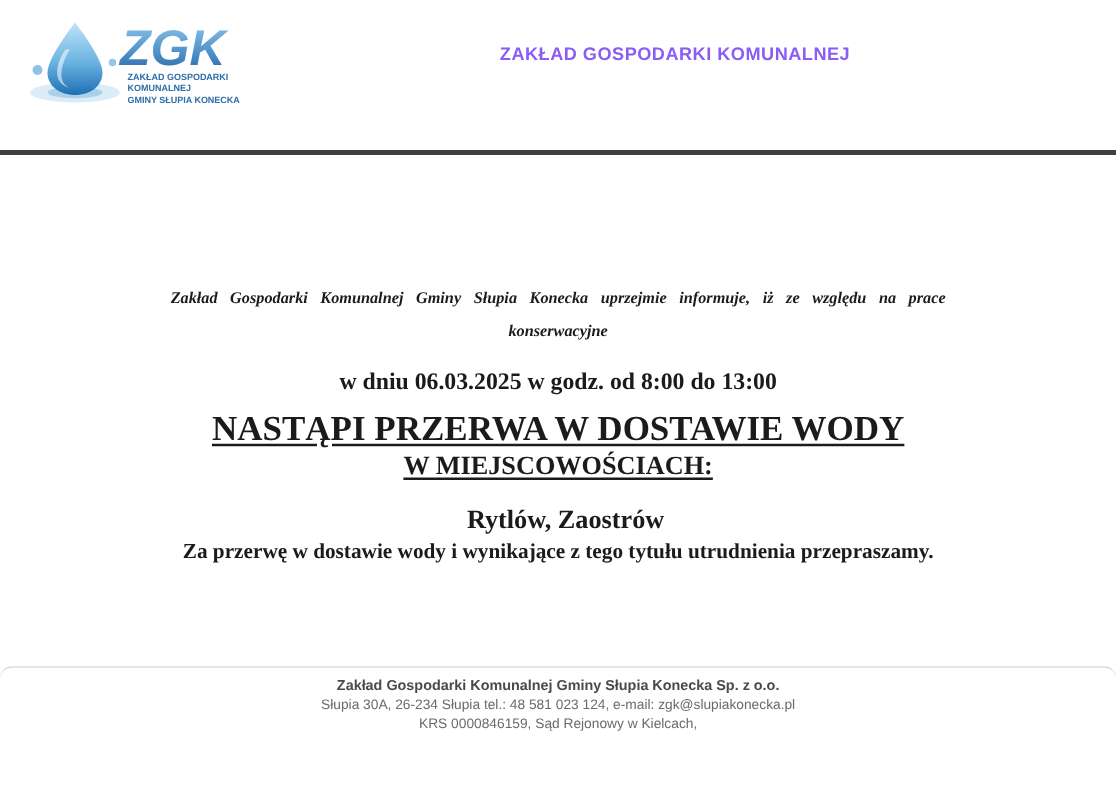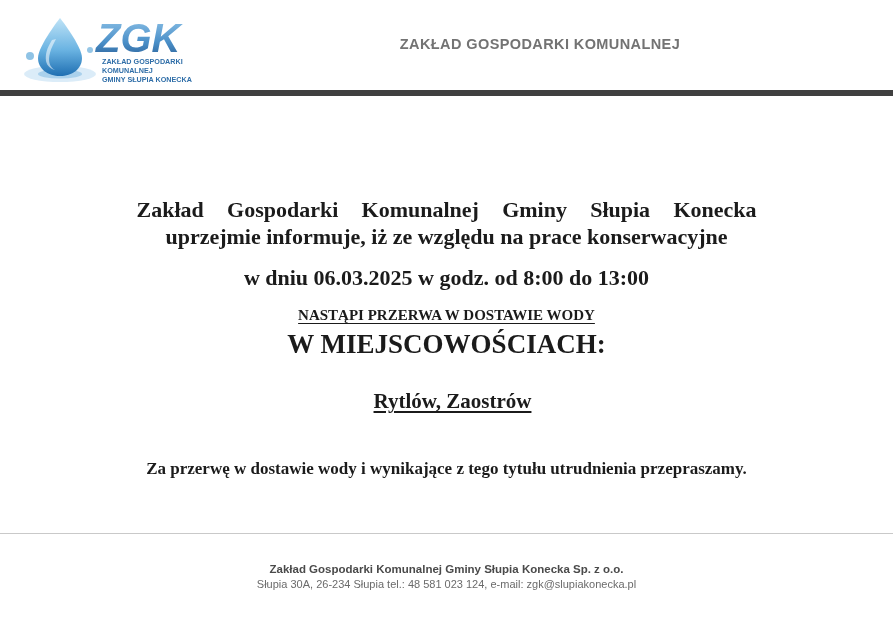--- a/index.html
+++ b/index.html
@@ -11,23 +11,23 @@
     height: 631px;
     background: #ffffff;
     font-family: "Liberation Serif", serif;
     color: #000000;
     overflow: hidden;
     position: relative;
   }
 
   
   .header {
-    height: 96px;
+    height: 124px;
     position: relative;
-    border-bottom: 6px solid #404040;
+    border-bottom: 4px solid #404040;
     box-sizing: border-box;
   }
 
   .logo {
     position: absolute;
     left: 18px;
     top: 12px;
     width: 190px;
     height: 76px;
   }
@@ -37,21 +37,21 @@
   .header-title {
     position: absolute;
     left: 300px;
     top: 34px;
     width: 480px;
     text-align: center;
     font-family: "Liberation Sans", sans-serif;
     font-weight: bold;
     font-size: 14.5px;
     line-height: 20px;
-    color: #737373;
+    color: #8b5cf6;
     letter-spacing: 0.4px;
   }
 
   
   .content {
     position: relative;
     height: 437px;
   }
 
   .notice {
@@ -61,78 +61,79 @@
     top: 100px;
     text-align: center;
   }
 
   .notice .line {
     font-weight: bold;
     color: #1b1b1b;
   }
 
   .line-1 {
-    font-size: 22px;
+    font-size: 13px;
     line-height: 27px;
     width: 620px;
     margin: 0 auto;
     text-align: justify;
     text-align-last: center;
+    font-style: italic;
   }
 
   .line-2 {
-    font-size: 22px;
+    font-size: 19px;
     line-height: 27px;
     margin-top: 14px;
   }
 
   .line-3 {
-    font-size: 15px;
+    font-size: 28px;
     line-height: 29px;
     margin-top: 10px;
     text-decoration: underline;
     text-underline-offset: 3px;
   }
 
   .line-4 {
-    font-size: 27px;
+    font-size: 21px;
     line-height: 29px;
+    text-decoration: underline;
     text-underline-offset: 3px;
   }
 
   .line-5 {
     font-size: 21px;
     line-height: 28px;
-    margin-top: 28px;
-    text-decoration: underline;
+    margin-top: 14px;
     text-underline-offset: 3px;
     padding-left: 12px;
   }
 
   .line-6 {
     font-size: 17px;
     line-height: 24px;
-    margin-top: 42px;
   }
 
   
   .footer {
     position: absolute;
     left: 0;
     right: 0;
     bottom: 0;
     height: 98px;
     border-top: 1px solid #c9c9c9;
     box-sizing: border-box;
     text-align: center;
-    padding-top: 28px;
+    padding-top: 8px;
     font-family: "Liberation Sans", sans-serif;
     color: #6b6b6b;
     font-size: 11px;
     line-height: 15px;
+    border-radius: 10px;
   }
 
   .footer .f-strong {
     font-weight: bold;
     color: #4a4a4a;
     font-size: 11.5px;
   }
 </style>
 </head>
 <body>
@@ -183,13 +184,14 @@
     <div class="line line-3">NASTĄPI PRZERWA W DOSTAWIE WODY</div>
     <div class="line line-4">W MIEJSCOWOŚCIACH:</div>
     <div class="line line-5">Rytlów, Zaostrów</div>
     <div class="line line-6">Za przerwę w dostawie wody i wynikające z tego tytułu utrudnienia przepraszamy.</div>
   </div>
 </div>
 
 <div class="footer">
   <div class="f-strong">Zakład Gospodarki Komunalnej Gminy Słupia Konecka Sp. z o.o.</div>
   <div>Słupia 30A, 26-234 Słupia tel.: 48 581 023 124, e-mail: zgk@slupiakonecka.pl</div>
+  <div>KRS 0000846159, Sąd Rejonowy w Kielcach,</div>
 </div>
 
 </body></html>

